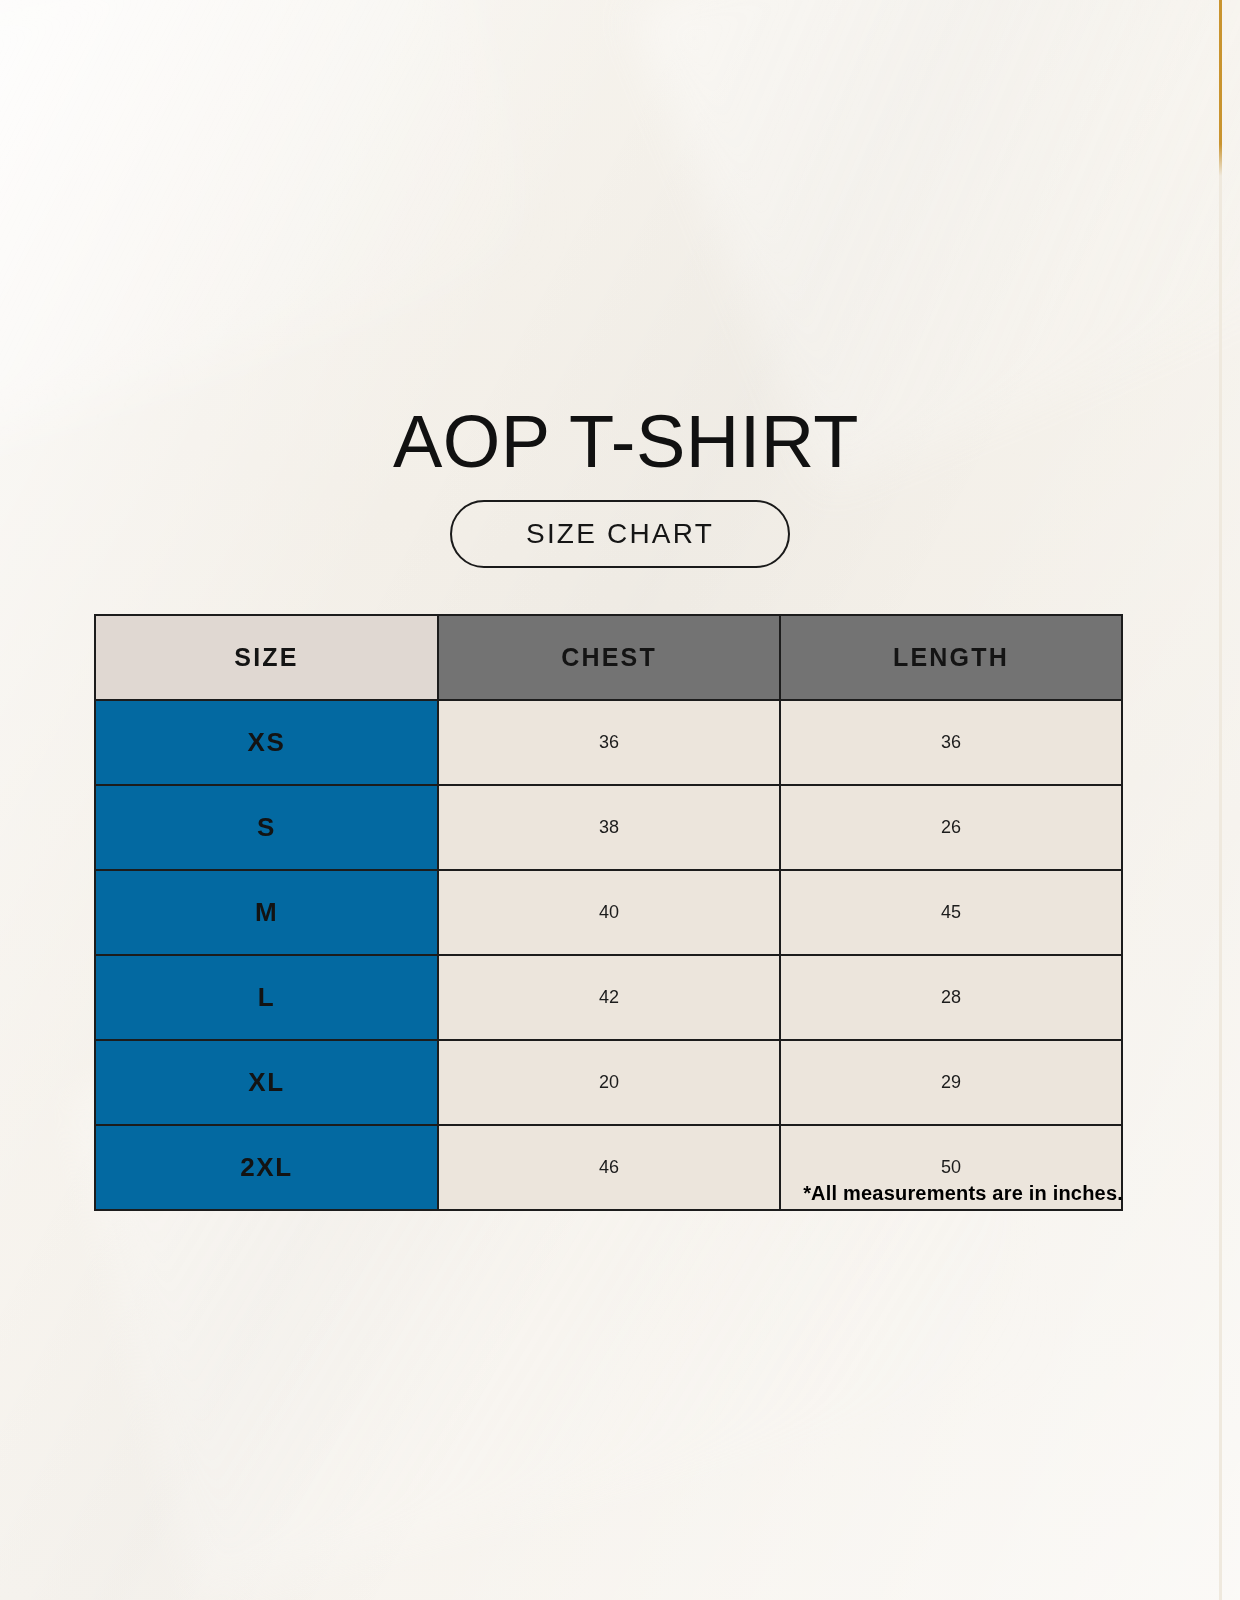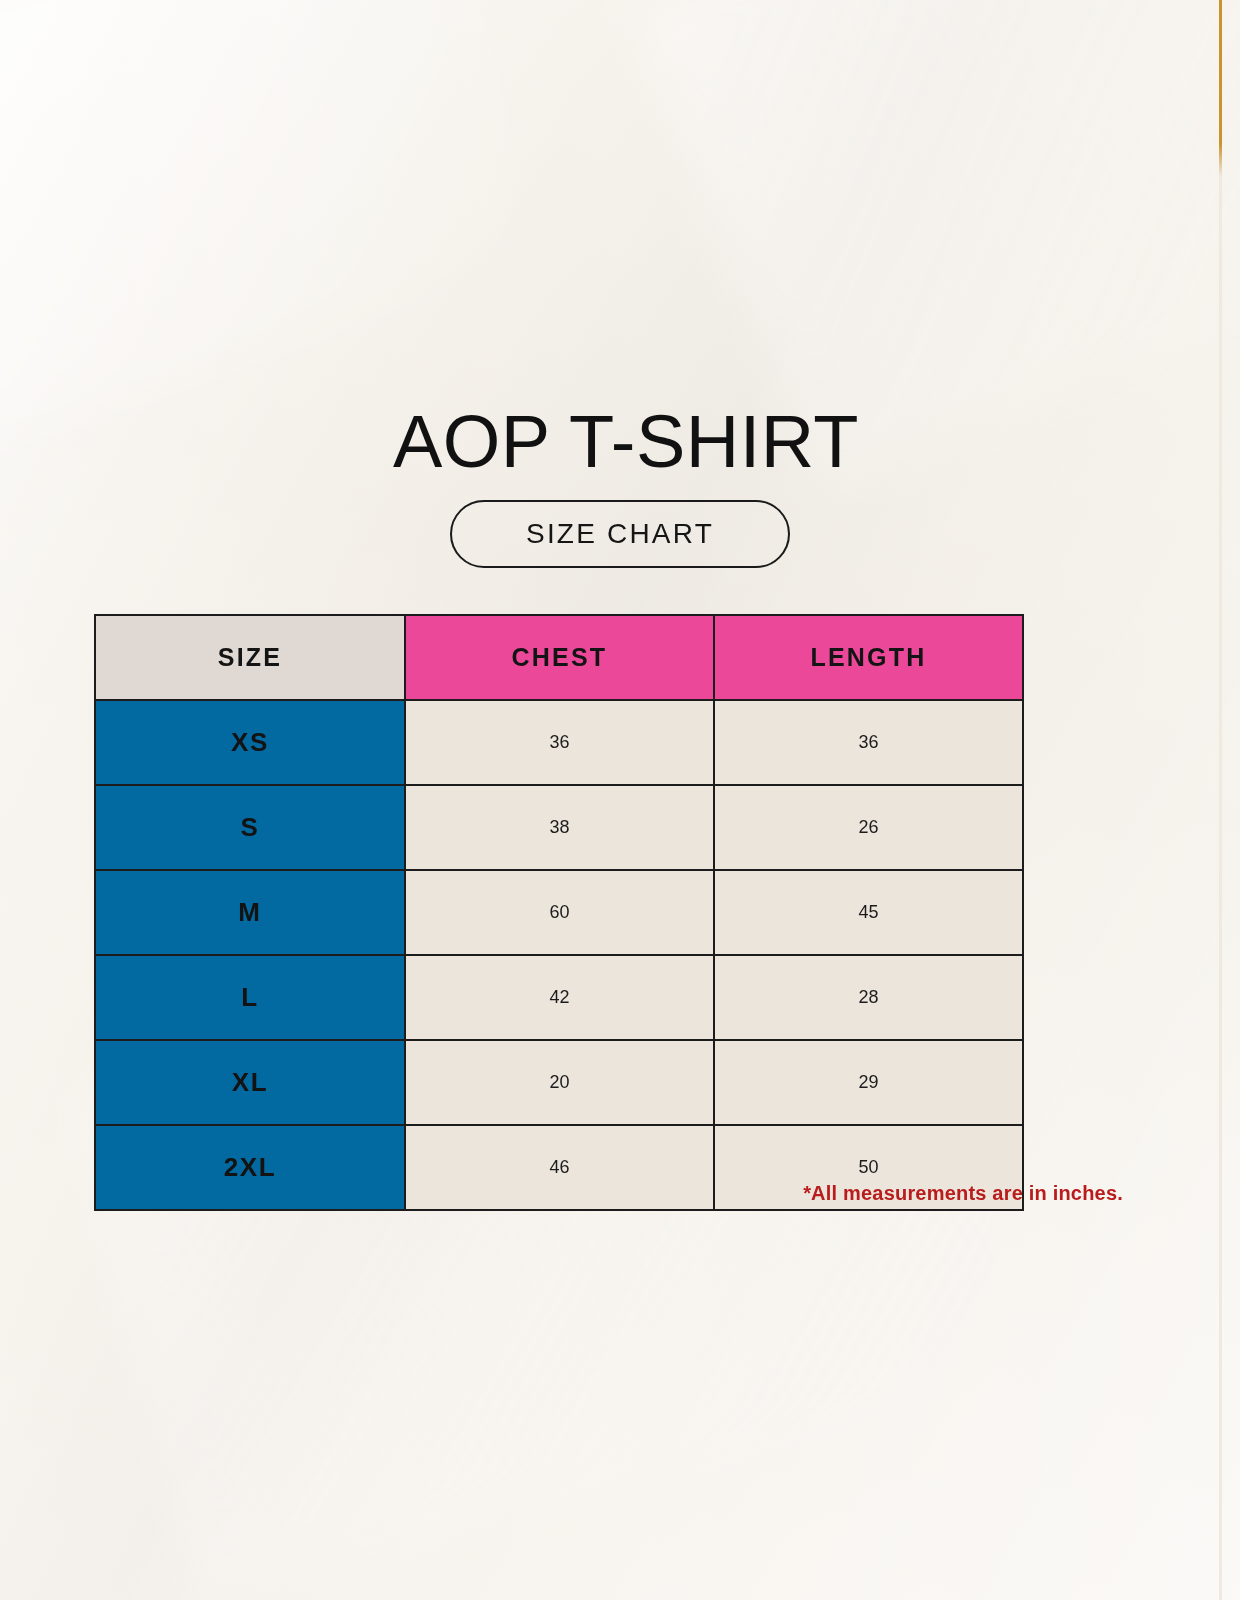--- a/index.html
+++ b/index.html
@@ -81,21 +81,21 @@
     letter-spacing: 2.2px;
     color: #151515;
     background: transparent;
     white-space: nowrap;
   }
 
   .table-wrap {
     position: absolute;
     left: 94px;
     top: 614px;
-    width: 930px;
+    width: 1029px;
   }
   table.size-table {
     width: 100%;
     border-collapse: collapse;
     table-layout: fixed;
   }
   table.size-table th,
   table.size-table td {
     border: 2px solid #1c1c1c;
     height: 81px;
@@ -107,21 +107,21 @@
   col.col-length { width: 33.3%; }
 
   th.head-size {
     background: #e0d8d2;
     font-size: 25px;
     font-weight: bold;
     letter-spacing: 2.2px;
     color: #141414;
   }
   th.head-measure {
-    background: #ec4899;
+    background: #737373;
     font-size: 25px;
     font-weight: bold;
     letter-spacing: 2.2px;
     color: #141414;
   }
   td.cell-size {
     background: #0369a1;
     font-size: 26px;
     font-weight: bold;
     letter-spacing: 1.6px;
@@ -136,21 +136,21 @@
 
   .footnote {
     position: absolute;
     left: 94px;
     top: 1182px;
     width: 1029px;
     text-align: right;
     font-size: 20px;
     font-weight: bold;
     letter-spacing: 0.2px;
-    color: #b91c1c;
+    color: #000000;
   }
 </style>
 </head>
 <body>
 
 <div class="page">
 
   <div class="bg-wash"></div>
   <div class="bg-streak streak-1"></div>
   <div class="bg-streak streak-2"></div>
@@ -183,21 +183,21 @@
           <td class="cell-value">36</td>
           <td class="cell-value">36</td>
         </tr>
         <tr>
           <td class="cell-size">S</td>
           <td class="cell-value">38</td>
           <td class="cell-value">26</td>
         </tr>
         <tr>
           <td class="cell-size">M</td>
-          <td class="cell-value">60</td>
+          <td class="cell-value">40</td>
           <td class="cell-value">45</td>
         </tr>
         <tr>
           <td class="cell-size">L</td>
           <td class="cell-value">42</td>
           <td class="cell-value">28</td>
         </tr>
         <tr>
           <td class="cell-size">XL</td>
           <td class="cell-value">20</td>

